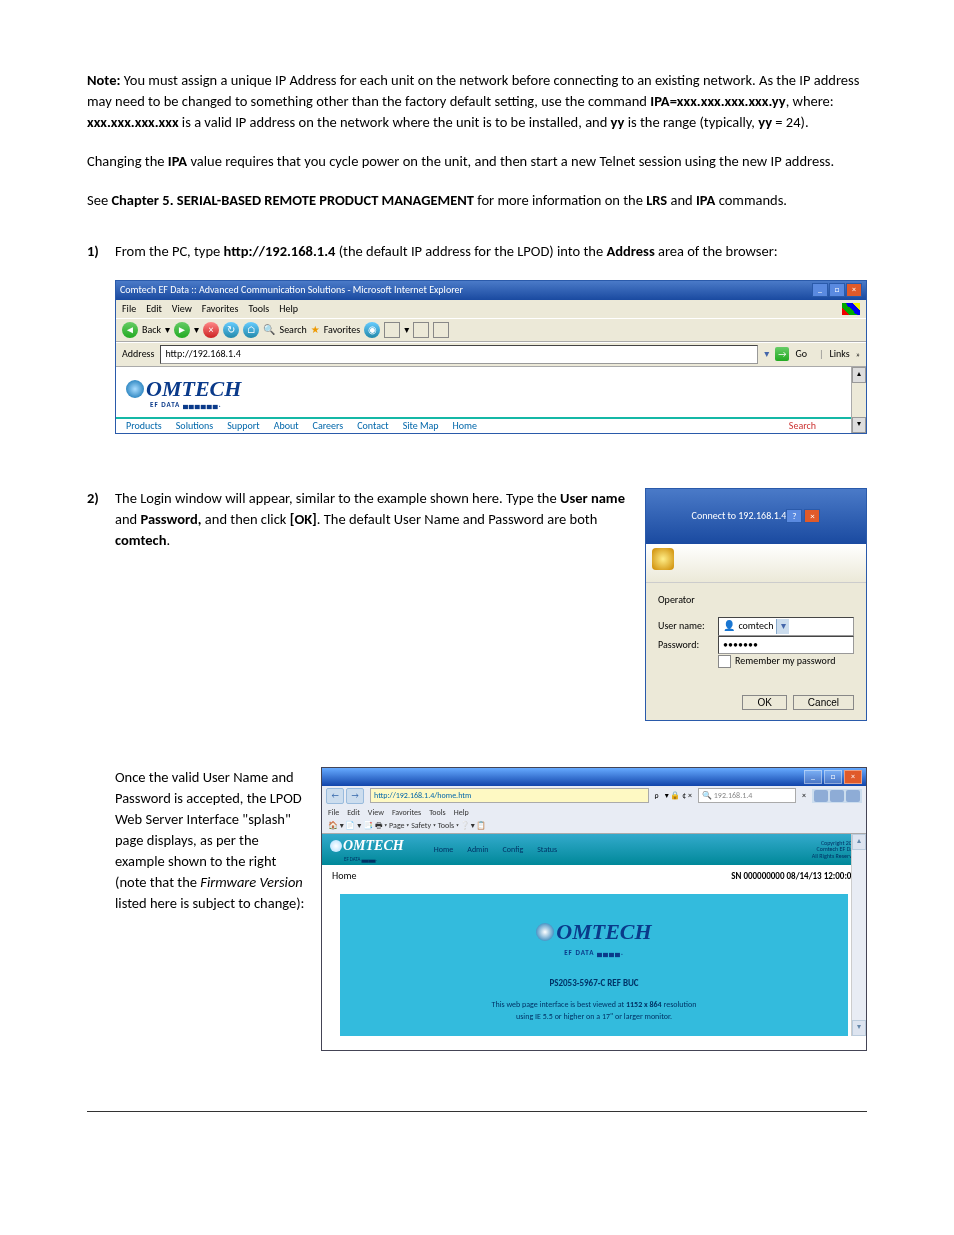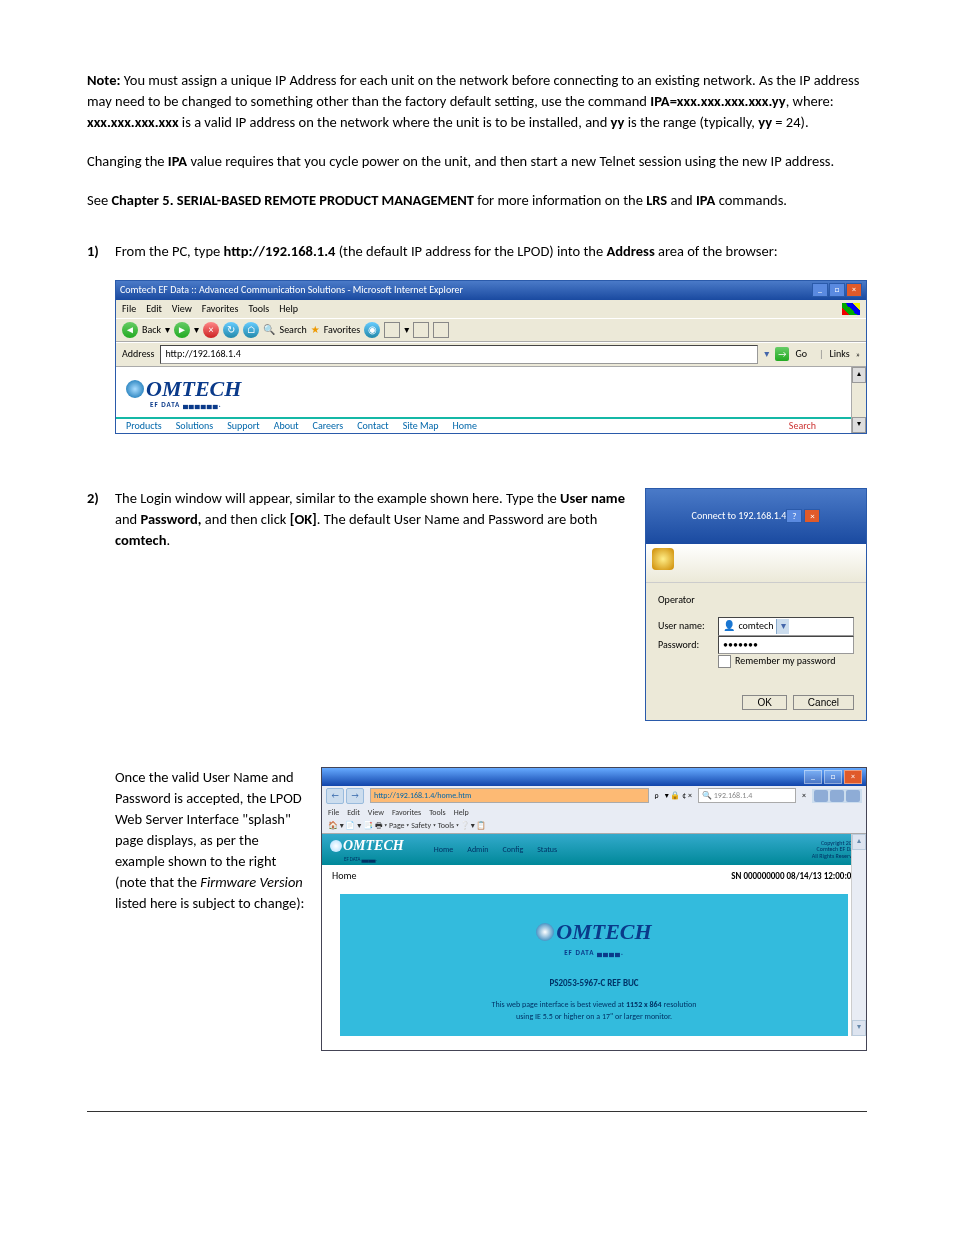--- a/index.html
+++ b/index.html
@@ -57,21 +57,21 @@
 .step3{display:flex;gap:16px;align-items:flex-start;margin-top:36px}
 .step3 .text{width:190px}
 .splash{flex:1;border:1px solid #445}
 .sp-top{background:linear-gradient(#6af,#14a);height:18px;display:flex;justify-content:flex-end;align-items:center;padding:0 4px}
 .sp-top .wb{display:flex;gap:2px}
 .sp-top .wb span{width:16px;height:12px;background:rgba(255,255,255,.2);border:1px solid rgba(255,255,255,.4);font-size:8px;text-align:center;color:#fff}
 .sp-top .wb .x{background:#e05a2a}
 .sp-tab{background:#e8ecf4;display:flex;align-items:center;font-size:8px;padding:2px 4px;gap:6px}
 .sp-tab .nav{display:flex;gap:2px}
 .sp-tab .nav span{width:16px;height:14px;background:#cde;border:1px solid #9bd;border-radius:2px;text-align:center;line-height:13px;color:#36a}
-.sp-addr{flex:1;background:#fdba74;border:1px solid #aaa;padding:1px 3px;color:#06a}
+.sp-addr{flex:1;background:#fef9c3;border:1px solid #aaa;padding:1px 3px;color:#06a}
 .sp-search{width:90px;background:#fff;border:1px solid #aaa;padding:1px 3px;color:#888}
 .sp-gear{background:#cde;display:flex;gap:2px;padding:1px 2px}
 .sp-gear span{width:14px;height:12px;background:rgba(0,60,160,.3);border-radius:2px}
 .sp-menu{background:#e8ecf4;font-size:8px;padding:1px 6px;color:#333}
 .sp-menu span{margin-right:8px}
 .sp-tool{background:#e8ecf4;font-size:8px;padding:1px 6px;color:#333;border-bottom:1px solid #aaa}
 .sp-body{background:#fff;position:relative;padding:0}
 .sp-hdr{background:linear-gradient(#3ac,#089);display:flex;align-items:center;padding:2px 8px}
 .sp-hdr .lg{font-family:'Times New Roman',serif;font-style:italic;font-weight:bold;color:#fff;font-size:14px;display:flex;align-items:center}
 .sp-hdr .lg .gl{width:12px;height:12px;background:radial-gradient(#fff,#adf);border-radius:50%;margin-right:1px}

